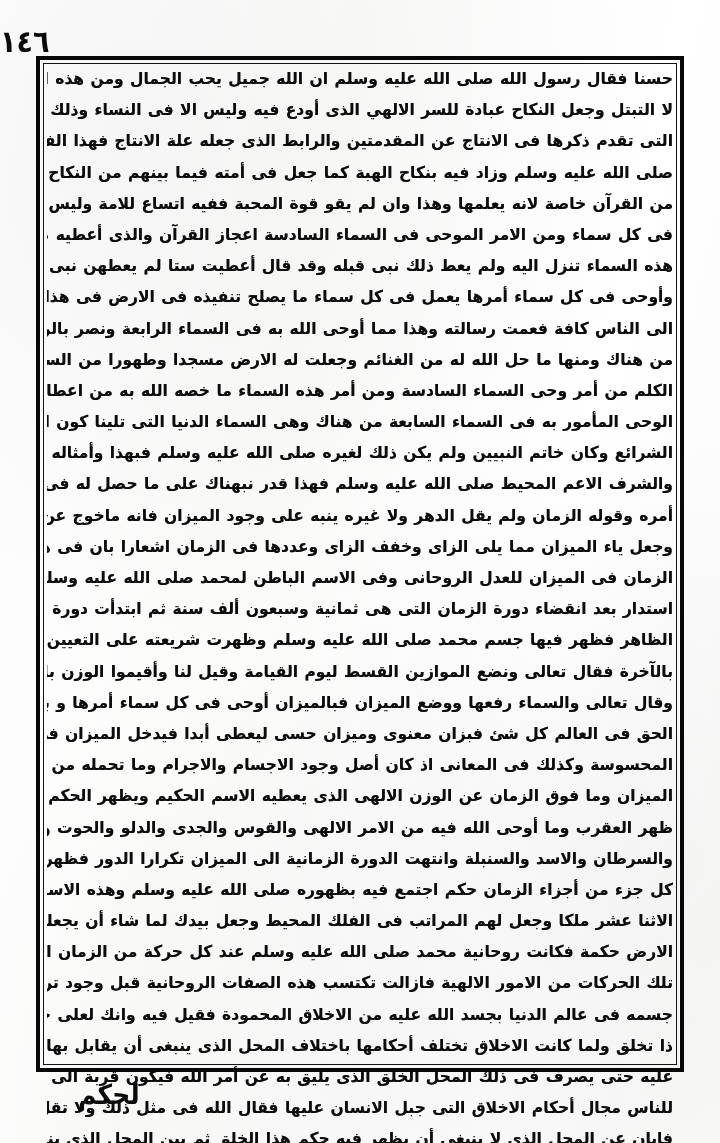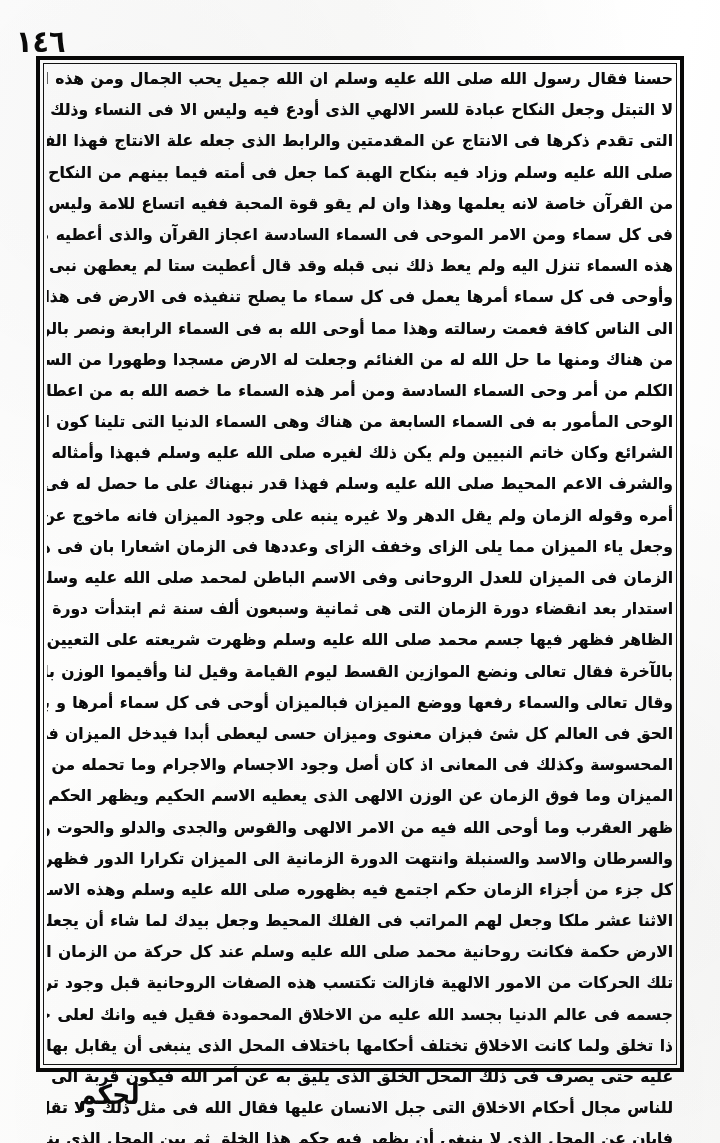--- a/index.html
+++ b/index.html
@@ -31,21 +31,20 @@
   }
 
   
   #folio {
     position: absolute;
     top: 26px;
     left: 0;
     right: 46px;
     text-align: left;
     direction: ltr;
-    padding-left: 16px;
   }
   #folio .num {
     display: inline-block;
     font-family: "DejaVu Sans", "Liberation Sans", sans-serif;
     font-size: 27px;
     font-weight: 700;
     letter-spacing: 1px;
     color: #0a0a0a;
     transform: scaleY(1.12);
   }

